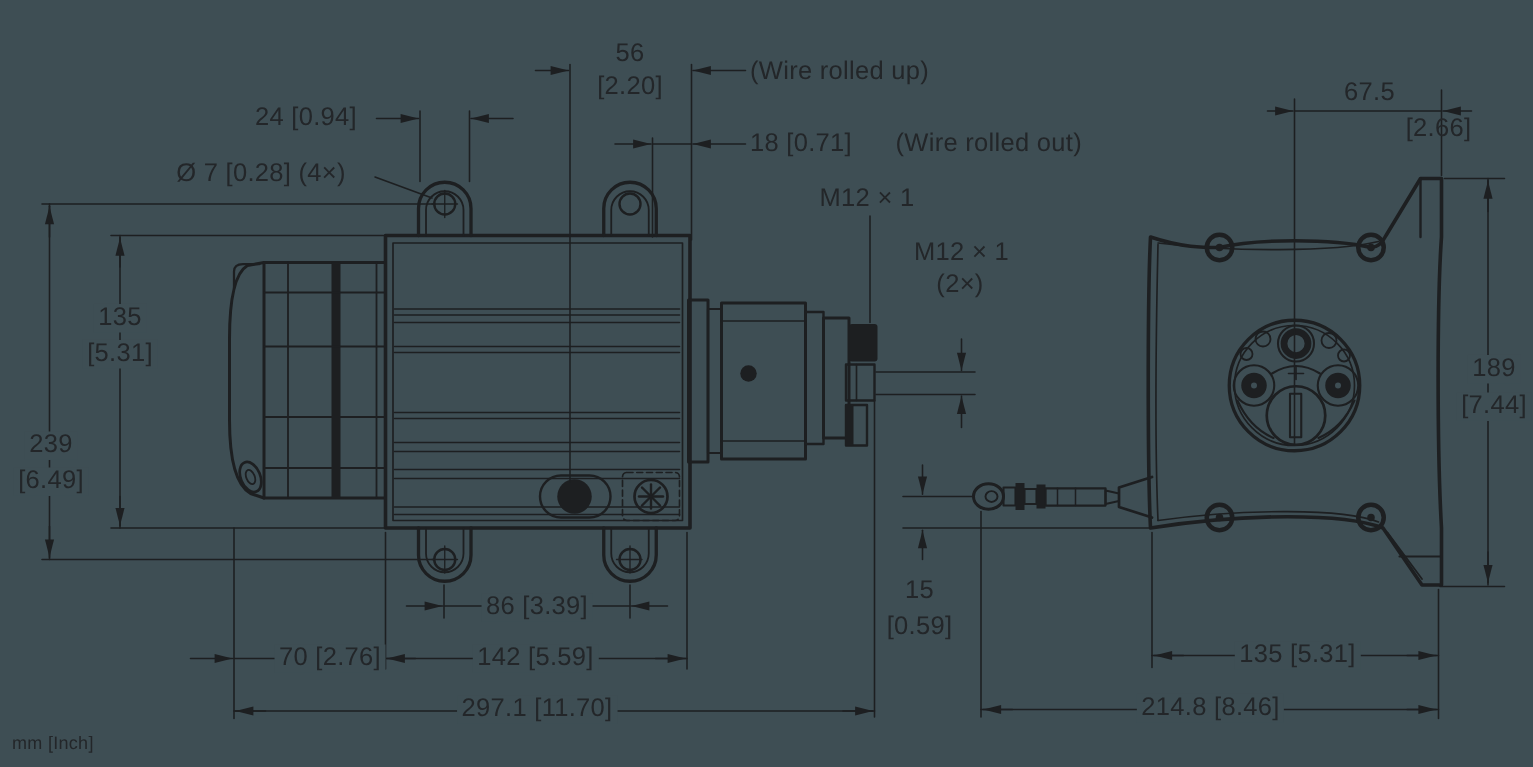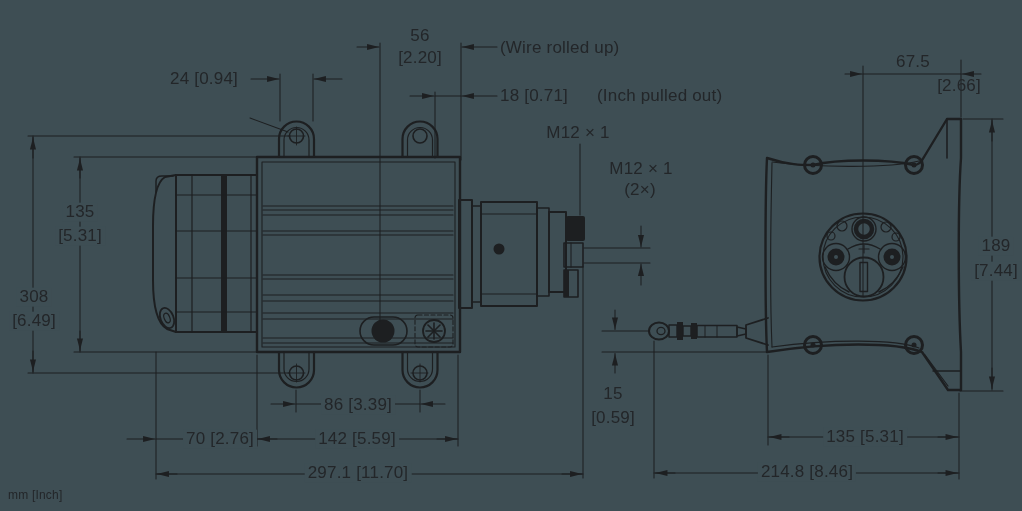--- a/index.html
+++ b/index.html
@@ -257,31 +257,32 @@
     <line x1="789" y1="437" x2="769.5" y2="437" marker-end="url(#ar)"></line>
     <line x1="938" y1="437" x2="957.5" y2="437" marker-end="url(#ar)"></line>
 
     <line x1="654" y1="473" x2="959" y2="473"></line>
     <line x1="675" y1="473" x2="655.5" y2="473" marker-end="url(#ar)"></line>
     <line x1="938" y1="473" x2="957.5" y2="473" marker-end="url(#ar)"></line>
   </g>
 </svg>
 
 <div class="lbl" style="left:204px;top:79px">24 [0.94]</div>
+<div class="lbl" style="left:174px;top:116px">Ø 7 [0.28] (4×)</div>
 <div class="lbl" style="left:420px;top:36px">56</div>
 <div class="lbl" style="left:420px;top:58px">[2.20]</div>
 <div class="lbl la" style="left:500px;top:48px">(Wire rolled up)</div>
 <div class="lbl la" style="left:500px;top:96px">18 [0.71]</div>
-<div class="lbl la" style="left:597px;top:96px">(Inch pulled out)</div>
+<div class="lbl la" style="left:597px;top:96px">(Wire rolled out)</div>
 <div class="lbl" style="left:578px;top:133px">M12 × 1</div>
 <div class="lbl" style="left:641px;top:169px">M12 × 1</div>
 <div class="lbl" style="left:640px;top:190px">(2×)</div>
 <div class="lbl mask" style="left:80px;top:212px">135</div>
 <div class="lbl mask" style="left:80px;top:236px">[5.31]</div>
-<div class="lbl mask" style="left:34px;top:297px">308</div>
+<div class="lbl mask" style="left:34px;top:297px">239</div>
 <div class="lbl mask" style="left:34px;top:321px">[6.49]</div>
 <div class="lbl mask" style="left:358px;top:405px">86 [3.39]</div>
 <div class="lbl mask" style="left:220px;top:439px">70 [2.76]</div>
 <div class="lbl mask" style="left:357px;top:439px">142 [5.59]</div>
 <div class="lbl mask" style="left:358px;top:473px">297.1 [11.70]</div>
 <div class="lbl" style="left:913px;top:62px">67.5</div>
 <div class="lbl" style="left:959px;top:86px">[2.66]</div>
 <div class="lbl mask" style="left:996px;top:246px">189</div>
 <div class="lbl mask" style="left:996px;top:271px">[7.44]</div>
 <div class="lbl" style="left:613px;top:394px">15</div>

